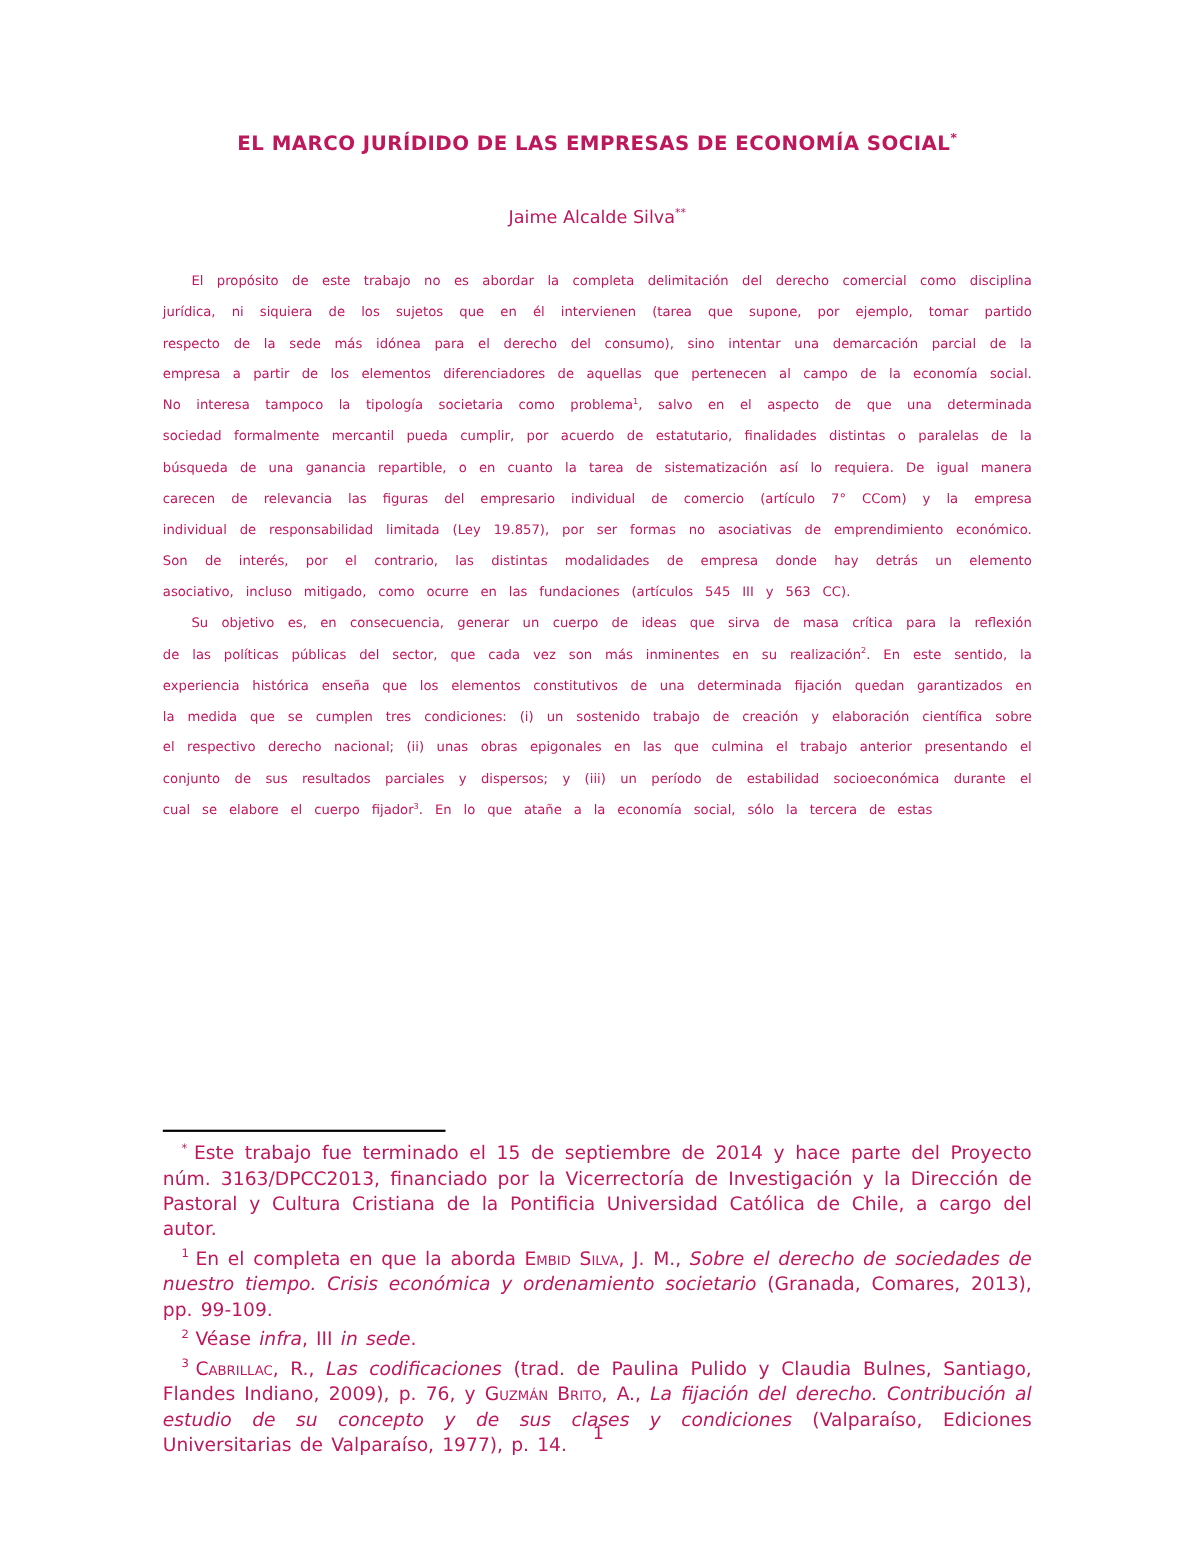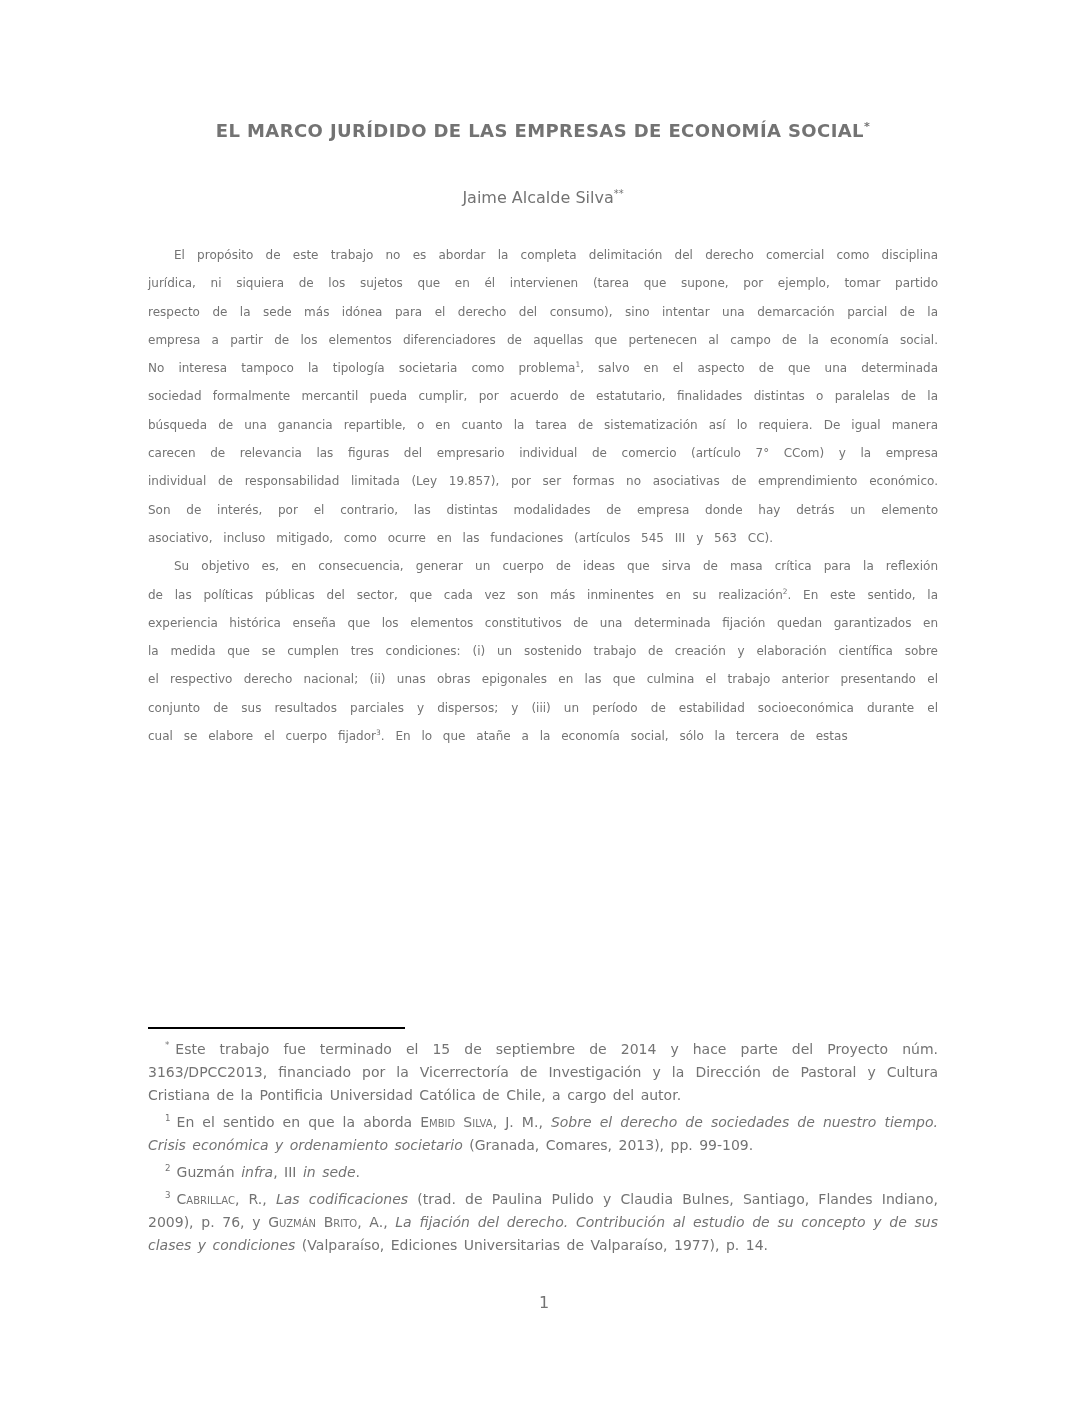--- a/index.html
+++ b/index.html
@@ -3,21 +3,21 @@
 <meta charset="utf-8">
 <style>
   * { margin: 0; padding: 0; box-sizing: border-box; }
   html, body { background: #ffffff; }
   .page {
     position: relative;
     width: 1088px;
     height: 1408px;
     margin: 0 auto;
     background: #ffffff;
-    color: #737373;
+    color: #be185d;
     font-family: "DejaVu Sans", sans-serif;
     overflow: hidden;
   }
   .content {
     position: absolute;
     left: 148px;
     top: 0;
     width: 790px;
   }
   .title {
@@ -53,21 +53,21 @@
     font-size: 0.62em;
     vertical-align: super;
     line-height: 0;
     word-spacing: normal;
   }
   .footnotes {
     position: absolute;
     left: 148px;
     top: 1027px;
     width: 790px;
-    font-size: 14px;
+    font-size: 17px;
     line-height: 23px;
     text-align: justify;
     word-spacing: 2px;
   }
   .fn-rule {
     width: 257px;
     border-top: 2px solid #000000;
     margin-bottom: 9px;
   }
   .footnote { text-indent: 17px; margin-bottom: 4px; }
@@ -99,19 +99,19 @@
     <div class="bodytext">
       <p class="para"><span class="seg-n">El propósito de este trabajo no es abordar la completa delimitación del derecho comercial como disciplina jurídica, ni siquiera de los sujetos que en él intervienen (tarea que supone, por ejemplo, tomar partido respecto de la sede más idónea para el derecho del consumo), sino intentar una demarcación parcial de la empresa a partir de los elementos diferenciadores de aquellas que pertenecen al campo de la economía social. No interesa tampoco la tipología societaria como problema</span><span class="seg-sup">1</span><span class="seg-n">, salvo en el aspecto de que una determinada sociedad formalmente mercantil pueda cumplir, por acuerdo de estatutario, finalidades distintas o paralelas de la búsqueda de una ganancia repartible, o en cuanto la tarea de sistematización así lo requiera. De igual manera carecen de relevancia las figuras del empresario individual de comercio (artículo 7° CCom) y la empresa individual de responsabilidad limitada (Ley 19.857), por ser formas no asociativas de emprendimiento económico. Son de interés, por el contrario, las distintas modalidades de empresa donde hay detrás un elemento asociativo, incluso mitigado, como ocurre en las fundaciones (artículos 545 III y 563 CC).</span></p>
       <p class="para"><span class="seg-n">Su objetivo es, en consecuencia, generar un cuerpo de ideas que sirva de masa crítica para la reflexión de las políticas públicas del sector, que cada vez son más inminentes en su realización</span><span class="seg-sup">2</span><span class="seg-n">. En este sentido, la experiencia histórica enseña que los elementos constitutivos de una determinada fijación quedan garantizados en la medida que se cumplen tres condiciones: (i) un sostenido trabajo de creación y elaboración científica sobre el respectivo derecho nacional; (ii) unas obras epigonales en las que culmina el trabajo anterior presentando el conjunto de sus resultados parciales y dispersos; y (iii) un período de estabilidad socioeconómica durante el cual se elabore el cuerpo fijador</span><span class="seg-sup">3</span><span class="seg-n">. En lo que atañe a la economía social, sólo la tercera de estas</span></p>
     </div>
 
   </div>
 
   <div class="footnotes">
     <div class="fn-rule"></div>
     <p class="footnote"><sup class="sup fnm">*</sup><span><span class="seg-n">Este trabajo fue terminado el 15 de septiembre de 2014 y hace parte del Proyecto núm. 3163/DPCC2013, financiado por la Vicerrectoría de Investigación y la Dirección de Pastoral y Cultura Cristiana de la Pontificia Universidad Católica de Chile, a cargo del autor.</span></span></p>
-    <p class="footnote"><sup class="sup fnm">1</sup><span><span class="seg-n">En el sentido en que la aborda </span><span class="seg-sc">Embid Silva</span><span class="seg-n">, J. M., </span><span class="seg-i">Sobre el derecho de sociedades de nuestro tiempo. Crisis económica y ordenamiento societario</span><span class="seg-n"> (Granada, Comares, 2013), pp. 99-109.</span></span></p>
-    <p class="footnote"><sup class="sup fnm">2</sup><span><span class="seg-n">Guzmán </span><span class="seg-i">infra</span><span class="seg-n">, III </span><span class="seg-i">in sede</span><span class="seg-n">.</span></span></p>
+    <p class="footnote"><sup class="sup fnm">1</sup><span><span class="seg-n">En el completa en que la aborda </span><span class="seg-sc">Embid Silva</span><span class="seg-n">, J. M., </span><span class="seg-i">Sobre el derecho de sociedades de nuestro tiempo. Crisis económica y ordenamiento societario</span><span class="seg-n"> (Granada, Comares, 2013), pp. 99-109.</span></span></p>
+    <p class="footnote"><sup class="sup fnm">2</sup><span><span class="seg-n">Véase </span><span class="seg-i">infra</span><span class="seg-n">, III </span><span class="seg-i">in sede</span><span class="seg-n">.</span></span></p>
     <p class="footnote"><sup class="sup fnm">3</sup><span><span class="seg-sc">Cabrillac</span><span class="seg-n">, R., </span><span class="seg-i">Las codificaciones</span><span class="seg-n"> (trad. de Paulina Pulido y Claudia Bulnes, Santiago, Flandes Indiano, 2009), p. 76, y </span><span class="seg-sc">Guzmán Brito</span><span class="seg-n">, A., </span><span class="seg-i">La fijación del derecho. Contribución al estudio de su concepto y de sus clases y condiciones</span><span class="seg-n"> (Valparaíso, Ediciones Universitarias de Valparaíso, 1977), p. 14.</span></span></p>
   </div>
 
   <div class="page-number">1</div>
 </div>
 
 </body></html>

